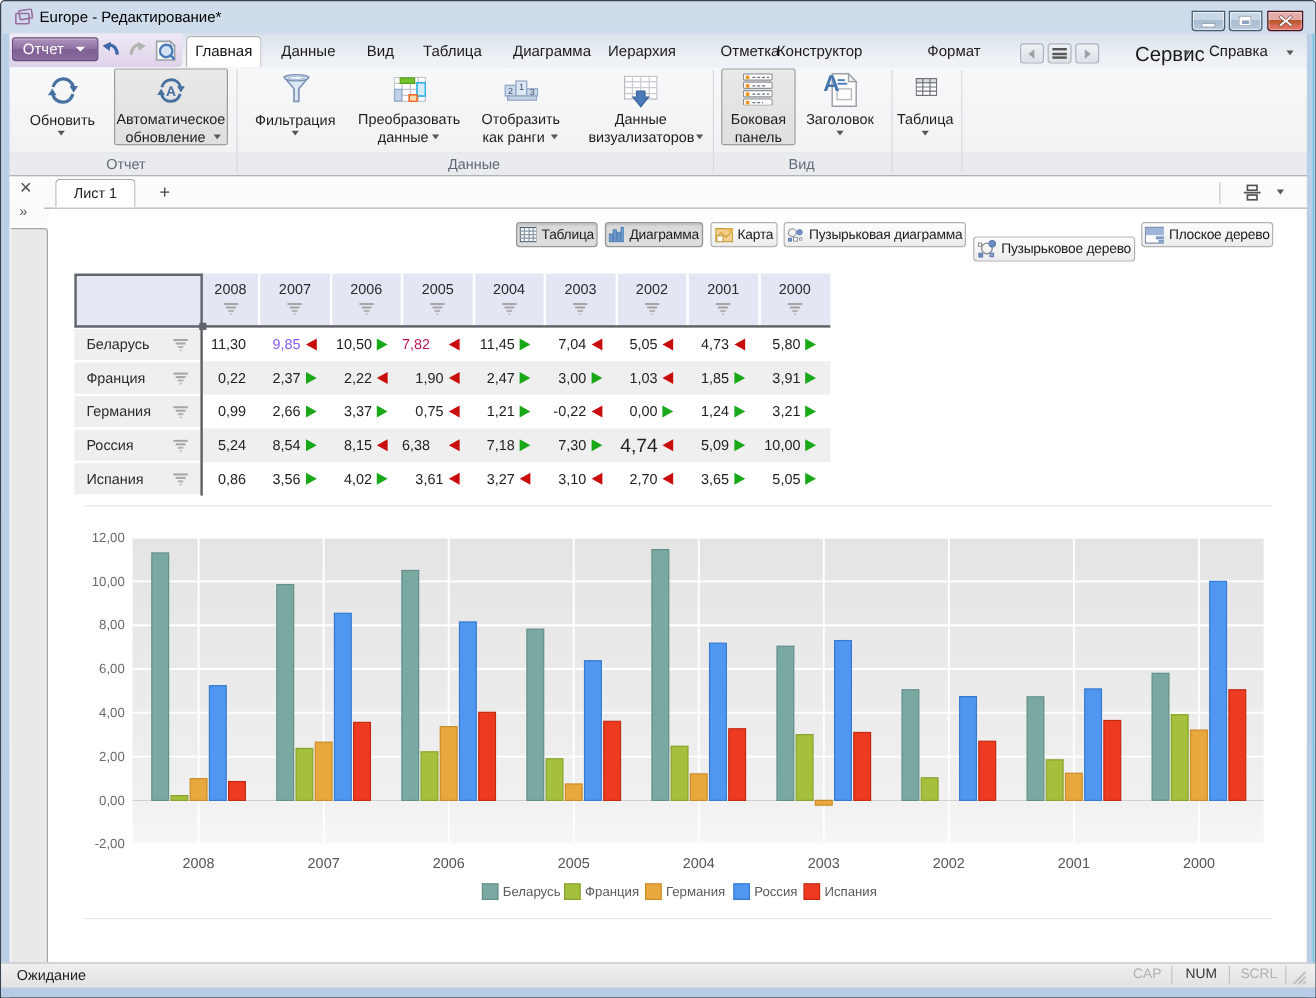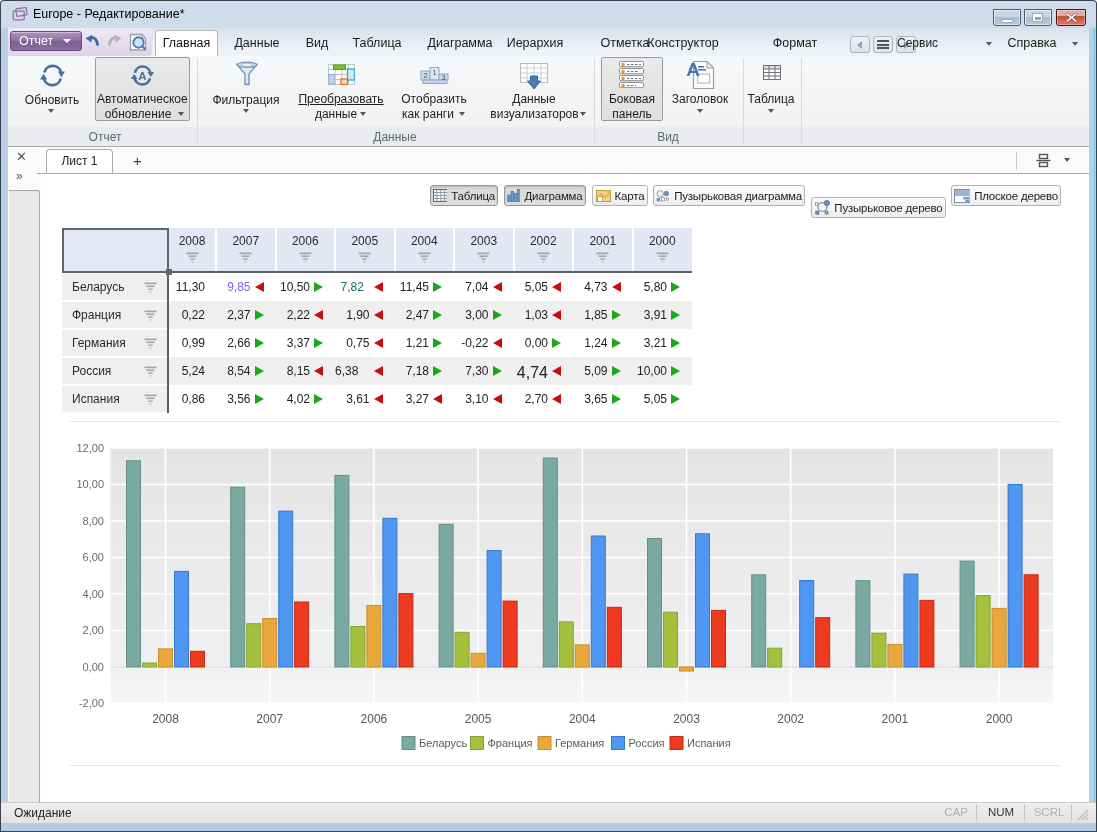--- a/index.html
+++ b/index.html
@@ -72,21 +72,21 @@
 <div class="abs" style="left:735px;top:36px;width:120px;text-align:center;font-size:12.5px;color:#1a1a1a;">Формат</div>
 
 <div class="abs" style="left:850px;top:36px;width:20px;height:17px;border:1px solid #aeb4bc;border-radius:3px;background:linear-gradient(#eef1f4,#dde2e8);"></div>
 <div class="abs" style="left:856.5px;top:40.5px;width:0;height:0;border-top:4px solid transparent;border-bottom:4px solid transparent;border-right:5px solid #9aa1a8;"></div>
 <div class="abs" style="left:873px;top:36px;width:20px;height:17px;border:1px solid #aeb4bc;border-radius:3px;background:linear-gradient(#eef1f4,#dde2e8);"></div>
 <div class="abs" style="left:877px;top:40px;width:12px;height:2px;background:#555;"></div>
 <div class="abs" style="left:877px;top:43.5px;width:12px;height:2px;background:#555;"></div>
 <div class="abs" style="left:877px;top:47px;width:12px;height:2px;background:#555;"></div>
 <div class="abs" style="left:896px;top:36px;width:20px;height:17px;border:1px solid #aeb4bc;border-radius:3px;background:linear-gradient(#eef1f4,#dde2e8);"></div>
 <div class="abs" style="left:903.5px;top:40.5px;width:0;height:0;border-top:4px solid transparent;border-bottom:4px solid transparent;border-left:5px solid #9aa1a8;"></div>
-<div class="abs" style="left:897px;top:36px;width:60px;text-align:left;font-size:12px;color:#1a1a1a;">Сервис</div>
+<div class="abs" style="left:944px;top:36px;width:60px;text-align:right;font-size:17px;color:#1a1a1a;">Сервис</div>
 <div class="dn" style="left:986px;top:42px;"></div>
 <div class="abs" style="left:1002px;top:36px;width:60px;text-align:center;font-size:12.5px;color:#1a1a1a;">Справка</div>
 <div class="dn" style="left:1072px;top:42px;"></div>
 
 <div class="abs" style="left:8px;top:56px;width:1081px;height:71px;background:linear-gradient(#f7f8f9,#f0f2f4);"></div>
 <div class="abs" style="left:8px;top:127px;width:1081px;height:19px;background:#e9ebee;"></div>
 <div class="abs" style="left:8px;top:146px;width:1081px;height:1px;background:#a9aaac;"></div>
 <div class="abs" style="left:197px;top:58px;width:1px;height:86px;background:#d9dadd;"></div>
 <div class="abs" style="left:594px;top:58px;width:1px;height:86px;background:#d9dadd;"></div>
 <div class="abs" style="left:743px;top:58px;width:1px;height:86px;background:#d9dadd;"></div>
@@ -128,21 +128,21 @@
 <div class="dn" style="left:243px;top:109px;"></div>
 
 <svg class="abs" style="left:328px;top:64px;" width="27" height="21" viewBox="0 0 27 21">
  <rect x="0.5" y="0.5" width="26" height="20" fill="#fff" stroke="#c0c4c8"></rect>
  <path d="M0.5 5.5 H26.5 M0.5 10.5 H26.5 M0.5 15.5 H26.5 M7 0.5 V20.5 M14 0.5 V20.5 M20.5 0.5 V20.5" stroke="#c0c4c8" fill="none"></path>
  <rect x="5.5" y="1" width="12" height="4.5" fill="#73c42c" stroke="#55a018"></rect>
  <rect x="19.5" y="5" width="7" height="11" fill="#d3ecf8" stroke="#2fb2e6" stroke-width="1.4"></rect>
  <rect x="0.8" y="10.5" width="6" height="9.5" fill="#bfd2ea" stroke="#94adcc"></rect>
  <rect x="13" y="15" width="6.5" height="5.5" fill="#ffd9b0" stroke="#f26522" stroke-width="1.3"></rect>
 </svg>
-<div class="rtxt" style="left:291px;top:92px;width:100px;text-decoration:underline;">Преобразовать</div>
+<div class="rtxt" style="left:291px;top:92px;width:100px;">Преобразовать</div>
 <div class="rtxt" style="left:291px;top:107px;width:90px;">данные</div>
 <div class="dn" style="left:360px;top:112px;"></div>
 
 <svg class="abs" style="left:420px;top:66px;" width="29" height="19" viewBox="0 0 29 19">
  <rect x="1" y="5" width="9" height="9" fill="#ccd9ea" stroke="#8fa6c4"></rect>
  <rect x="10" y="1.5" width="9" height="12.5" fill="#dde7f3" stroke="#8fa6c4"></rect>
  <rect x="19" y="8" width="9" height="6" fill="#ccd9ea" stroke="#8fa6c4"></rect>
  <rect x="3" y="14" width="24" height="3.5" fill="#c4d2e6" stroke="#8fa6c4"></rect>
  <text x="5.5" y="12" text-anchor="middle" font-size="7.5" fill="#44506a" font-family="Liberation Sans">2</text>
  <text x="14.5" y="9" text-anchor="middle" font-size="7.5" fill="#44506a" font-family="Liberation Sans">1</text>
@@ -423,21 +423,21 @@
   </div>
 <div class="abs" style="left:62.0px;top:271.0px;width:630.0px;height:2px;background:#5c5f64;"></div>
 <div class="abs" style="left:166.5px;top:228.0px;width:2px;height:185.0px;background:#5c5f64;"></div>
 <div class="abs" style="left:62.0px;top:228.0px;width:106.5px;height:44.5px;border:2px solid #62656b;background:#e4e8f5;"></div>
 <div class="abs" style="left:165.5px;top:269.0px;width:6px;height:6px;background:#62656b;"></div>
 <div class="abs" style="left:168.0px;top:280.0px;width:37.0px;text-align:right;font-size:12px;color:#222;">11,30</div>
 <div class="abs" style="left:216.0px;top:280.0px;width:34.5px;text-align:right;font-size:12px;color:#8b5cf6;">9,85</div>
 <div class="abs arrr" style="left:254.5px;top:281.5px;"></div>
 <div class="abs" style="left:275.5px;top:280.0px;width:34.5px;text-align:right;font-size:12px;color:#222;">10,50</div>
 <div class="abs arrg" style="left:314.0px;top:281.5px;"></div>
-<div class="abs" style="left:335.0px;top:280.0px;width:34.5px;text-align:center;font-size:12px;color:#0f766e;">7,82</div>
+<div class="abs" style="left:335.0px;top:280.0px;width:34.5px;text-align:left;font-size:12px;color:#be185d;">7,82</div>
 <div class="abs arrr" style="left:373.5px;top:281.5px;"></div>
 <div class="abs" style="left:394.5px;top:280.0px;width:34.5px;text-align:right;font-size:12px;color:#222;">11,45</div>
 <div class="abs arrg" style="left:433.0px;top:281.5px;"></div>
 <div class="abs" style="left:454.0px;top:280.0px;width:34.5px;text-align:right;font-size:12px;color:#222;">7,04</div>
 <div class="abs arrr" style="left:492.5px;top:281.5px;"></div>
 <div class="abs" style="left:513.5px;top:280.0px;width:34.5px;text-align:right;font-size:12px;color:#222;">5,05</div>
 <div class="abs arrr" style="left:552.0px;top:281.5px;"></div>
 <div class="abs" style="left:573.0px;top:280.0px;width:34.5px;text-align:right;font-size:12px;color:#222;">4,73</div>
 <div class="abs arrr" style="left:611.5px;top:281.5px;"></div>
 <div class="abs" style="left:632.5px;top:280.0px;width:34.5px;text-align:right;font-size:12px;color:#222;">5,80</div>

